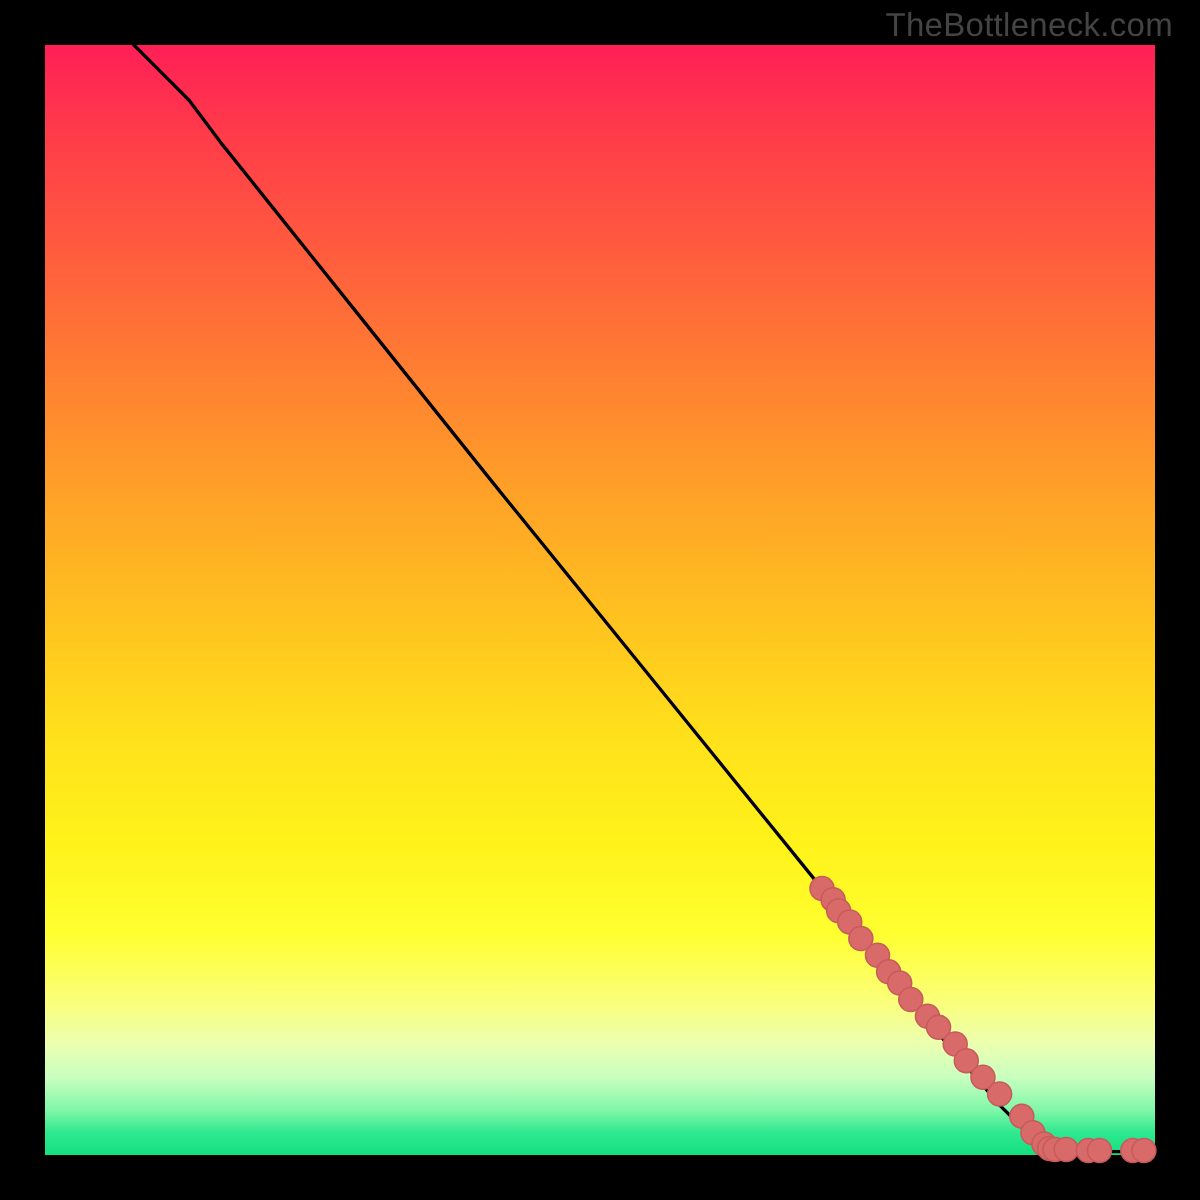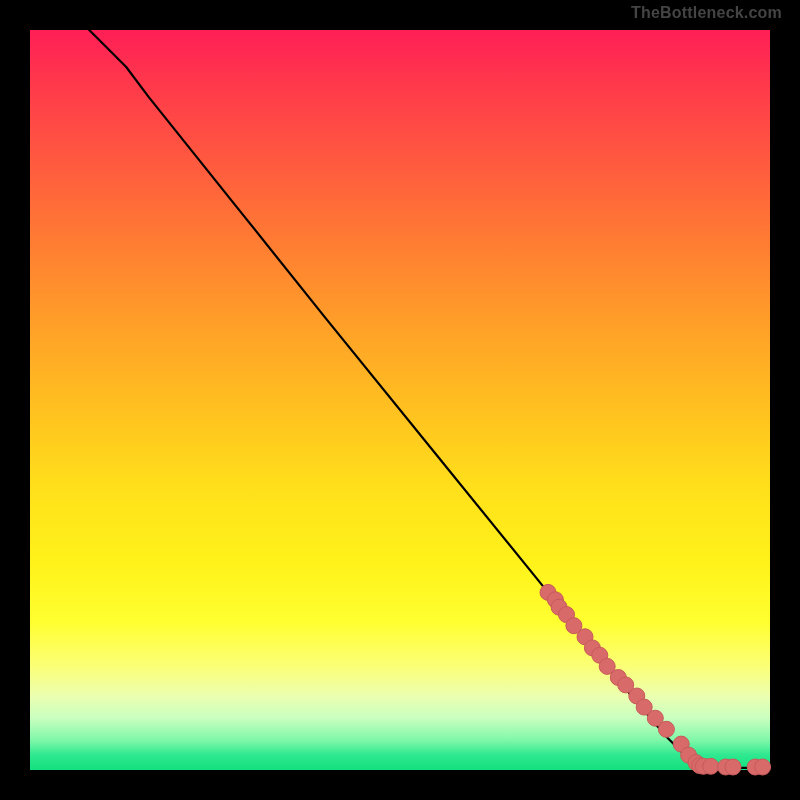--- a/index.html
+++ b/index.html
@@ -15,22 +15,22 @@
     position: relative;
     width: 800px;
     height: 800px;
     background: #000;
   }
   .watermark {
     position: absolute;
     top: 4px;
     right: 18px;
     color: #444;
-    font-size: 16px;
-    font-weight: 700;
+    font-size: 22px;
+    font-weight: 400;
     letter-spacing: 0.2px;
     user-select: none;
   }
   .plot-area {
     position: absolute;
     left: 30px;
     top: 30px;
     width: 740px;
     height: 740px;
     

